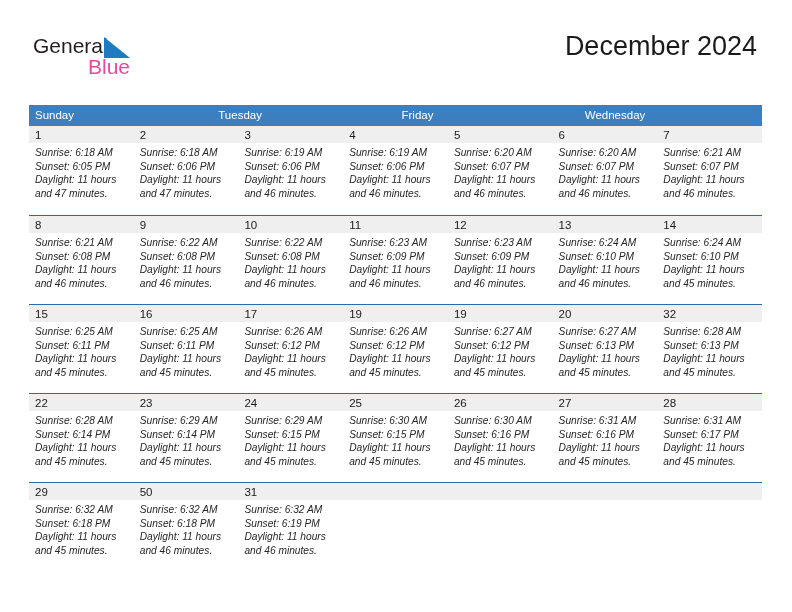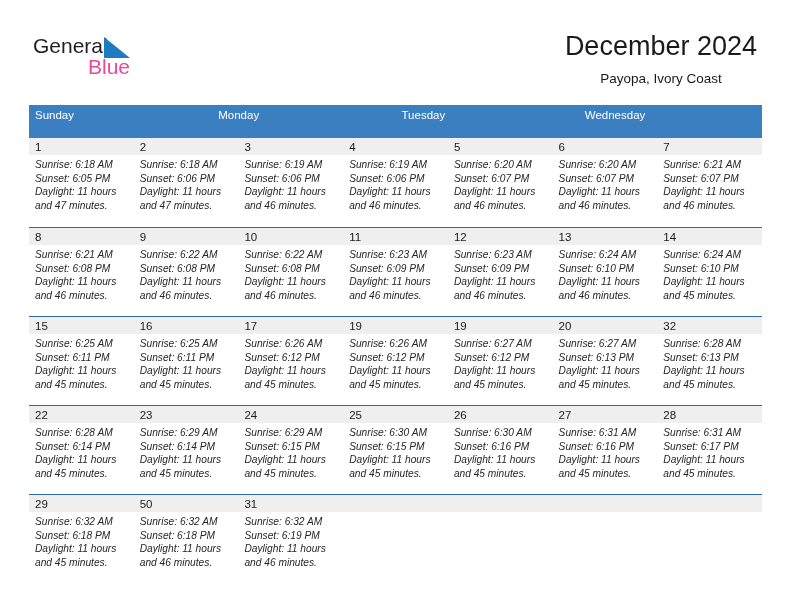--- a/index.html
+++ b/index.html
@@ -83,21 +83,21 @@
   
   .calendar {
     position: absolute;
     left: 29px;
     top: 105px;
     width: 733px;
   }
   .head-row {
     display: flex;
     background: #3c7fc0;
-    height: 33px;
+    height: 21px;
   }
   .head-cell {
     flex: 1 1 0;
     color: #ffffff;
     font-size: 11.5px;
     line-height: 21px;
     padding-left: 6px;
     box-sizing: border-box;
     white-space: nowrap;
     overflow: hidden;
@@ -166,31 +166,30 @@
       <div class="logo-mark">
         <svg width="26" height="21" viewBox="0 0 26 21" xmlns="http://www.w3.org/2000/svg">
           <polygon points="0,0 26,21 0,21" fill="#1f7bc1"></polygon>
         </svg>
       </div>
       <div class="logo-line2">Blue</div>
     </div>
 
     <div class="title-block">
       <div class="month-title">December 2024</div>
-      <div class="location">Payopa, Ivory Coast</div>
     </div>
 
   </div>
 
   <div class="calendar">
 
     <div class="head-row">
       <div class="head-cell">Sunday</div>
-      <div class="head-cell">Monday</div>
       <div class="head-cell">Tuesday</div>
+      <div class="head-cell">Friday</div>
       <div class="head-cell">Wednesday</div>
     </div>
 
     <div id="weeks-container">
         <div class="week">
           <div class="week-band"></div>
           <div class="days">
             <div class="day">
               <div class="daynum">1</div>
               <div class="info">

